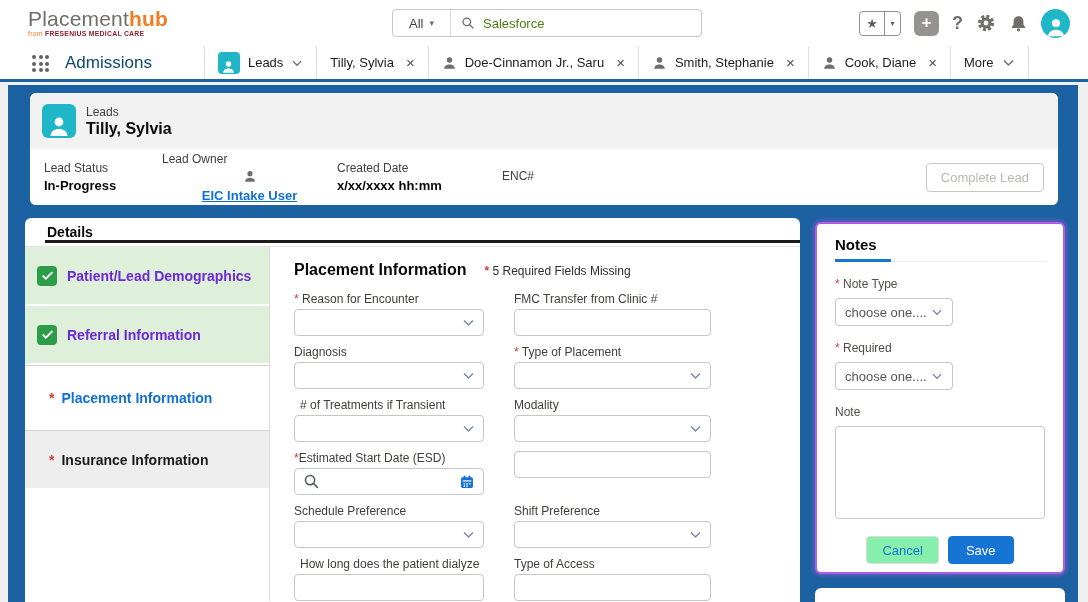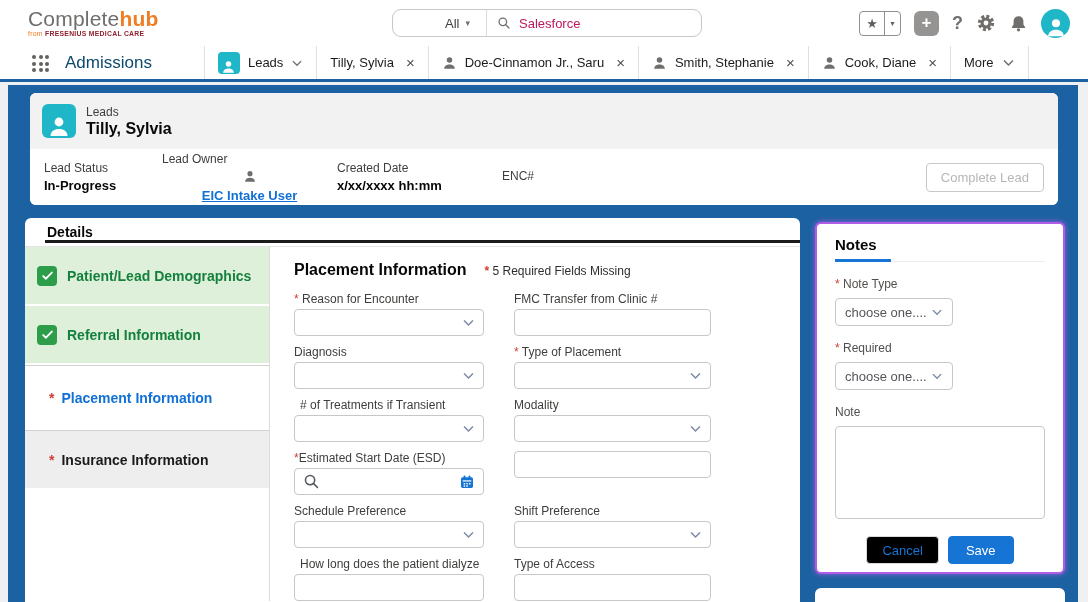--- a/index.html
+++ b/index.html
@@ -9,24 +9,24 @@
   
   .topbar { position:absolute; top:0; left:0; width:1088px; height:46px; background:#fff; display:flex; align-items:center; }
   .logo { margin-left:28px; line-height:1; cursor:pointer; }
   .logo-main { font-size:21px; letter-spacing:.2px; }
   .logo-gray { color:#6f6e6c; }
   .logo-orange { color:#ef7d22; font-weight:bold; }
   .logo-tag { font-size:6.8px; margin-top:2px; letter-spacing:.3px; }
   .tag-from { color:#ef7d22; }
   .tag-fmc { color:#8e1f2e; font-weight:bold; }
 
-  .gsearch { position:absolute; left:392px; top:9px; width:310px; height:28px; border:1px solid #c9c7c5; border-radius:9px; display:flex; background:#fff;padding-left:36px; }
+  .gsearch { position:absolute; left:392px; top:9px; width:310px; height:28px; border:1px solid #c9c7c5; border-radius:4px; display:flex; background:#fff; }
   .gscope { width:58px; display:flex; align-items:center; justify-content:center; gap:6px; font-size:13px; color:#3e3e3c; border-right:1px solid #dddbda; cursor:pointer; }
   .gscope .tri { font-size:9px; color:#706e6b; }
-  .ginput { flex:1; display:flex; align-items:center; gap:8px; padding:0 10px; font-size:13px; color:#be185d; cursor:text; }
+  .ginput { flex:1; display:flex; align-items:center; gap:8px; padding:0 10px; font-size:13px; color:#4d7c0f; cursor:text; }
 
   .top-actions { position:absolute; right:18px; top:0; height:46px; display:flex; align-items:center; gap:13px; }
   .favbox { width:42px; height:25px; border:1px solid #8f8f8f; border-radius:4px; display:flex; align-items:center; cursor:pointer; background:#fff; }
   .favbox .star { flex:1; text-align:center; font-size:13px; color:#5e5e5e; border-right:1px solid #8f8f8f; height:100%; display:flex; align-items:center; justify-content:center; }
   .favbox .tri { width:15px; text-align:center; font-size:8px; color:#5e5e5e; }
   .plusbox { width:25px; height:25px; border-radius:6px; background:#969492; color:#fff; font-size:17px; font-weight:bold; display:flex; align-items:center; justify-content:center; cursor:pointer; }
   .helpq { font-size:18px; font-weight:bold; color:#706e6b; cursor:pointer; }
   .iconbtn { cursor:pointer; display:flex; align-items:center; }
   .avatar { width:29px; height:29px; border-radius:50%; background:#1fb6c8; display:flex; align-items:flex-end; justify-content:center; overflow:hidden; cursor:pointer; }
 
@@ -64,21 +64,21 @@
   .btn-complete { margin-left:auto; background:#fff; border:1px solid #c9c7c5; border-radius:4px; padding:6px 14px; font-size:13px; color:#b9b7b5; cursor:pointer; font-family:inherit; }
 
   
   .main-card { position:absolute; left:17px; top:133px; width:775px; height:384px; background:#fff; border-radius:6px 6px 0 0; }
   .tabs-row { height:29px; border-bottom:1px solid #e3e3e3; display:flex; gap:48px; padding-left:20px;flex-direction:column; }
   .ptab { font-size:14px; font-weight:bold; color:#080707; padding:6px 2px 0; cursor:pointer; }
   .ptab.active { border-bottom:3px solid #1b1b1b; }
   .panel-body { display:flex; height:354px; }
   .side { width:245px; border-right:1px solid #dddbda; }
   .sitem { display:flex; align-items:center; font-size:14px; font-weight:bold; cursor:pointer; }
-  .sitem.done { height:59px; background:#def0da; border-bottom:2px solid #fff; padding-left:12px; color:#15803d; }
+  .sitem.done { height:59px; background:#def0da; border-bottom:2px solid #fff; padding-left:12px; color:#6d28d9; }
   .sitem.sel { height:66px; background:#fff; border-top:1px solid #d4d2d0; border-bottom:1px solid #d4d2d0; padding-left:24px; color:#1170d6; }
   .sitem.req { height:58px; background:#efeeee; border-bottom:1px solid #fff; padding-left:24px; color:#1a1a1a; }
   .chk { width:20px; height:20px; border-radius:4px; background:#2d9d4a; display:flex; align-items:center; justify-content:center; margin-right:10px; flex:none; }
   .req-star { color:#cf3d33; margin-right:7px; font-weight:bold; }
 
   .form-area { flex:1; padding:14px 0 0 24px; overflow:hidden; }
   .form-head { display:flex; align-items:baseline; gap:18px; }
   .form-title { font-size:16px; font-weight:bold; color:#080707; }
   .form-warn { font-size:12px; color:#2e2e2e; }
   .form-warn .rs { color:#cf3d33; font-weight:bold; }
@@ -94,31 +94,31 @@
   
   .notes-card { position:absolute; left:807px; top:137px; width:250px; height:352px; background:#fff; border:2px solid #b05ce6; border-radius:6px; box-shadow:0 0 5px 1px rgba(183,96,234,.6); padding:12px 18px 0; }
   .nt-head { border-bottom:1px solid #ececec; }
   .nt-title { display:inline-block; font-size:15px; font-weight:bold; color:#080707; border-bottom:3px solid #1574d4; padding:0 14px 6px 0; margin-bottom:-1px; }
   .n-label { font-size:12px; color:#514f4d; margin:15px 0 7px; }
   .n-label .rs { color:#cf3d33; }
   .n-select { width:118px; height:28px; border:1px solid #c9c7c5; border-radius:4px; display:flex; align-items:center; padding:0 9px; font-size:13px; color:#54565b; cursor:pointer; background:#fff; }
   .n-select .chevsel { margin-left:auto; color:#7b88a3; }
   .n-text { width:100%; height:93px; border:1px solid #c9c7c5; border-radius:4px; resize:none; font-family:inherit; font-size:13px; padding:6px 8px; color:#2b2826; }
   .n-btns { margin-top:13px; display:flex; justify-content:center; gap:9px; }
-  .btn-cancel { height:28px; padding:0 15px; background:#000000; border:1px solid #dddbda; border-radius:4px; color:#1574d4; font-size:13px; cursor:pointer; font-family:inherit; }
+  .btn-cancel { height:28px; padding:0 15px; background:#86efac; border:1px solid #dddbda; border-radius:4px; color:#1574d4; font-size:13px; cursor:pointer; font-family:inherit; }
   .btn-save { height:28px; padding:0 17px; background:#1574d4; border:1px solid #1574d4; border-radius:4px; color:#fff; font-size:13px; cursor:pointer; font-family:inherit; }
 
   .bottom-card { position:absolute; left:807px; top:503px; width:250px; height:50px; background:#fff; border-radius:6px; }
 </style>
 </head>
 <body>
 
 <header class="topbar">
   <div class="logo">
-    <div class="logo-main"><span class="logo-gray">Complete</span><span class="logo-orange">hub</span></div>
+    <div class="logo-main"><span class="logo-gray">Placement</span><span class="logo-orange">hub</span></div>
     <div class="logo-tag"><span class="tag-from">from</span> <span class="tag-fmc">FRESENIUS MEDICAL CARE</span></div>
   </div>
 
   <div class="gsearch">
     <div class="gscope">
       <span>All</span>
       <span class="tri">▾</span>
     </div>
     <div class="ginput">
       <svg width="14" height="14" viewBox="0 0 24 24">

